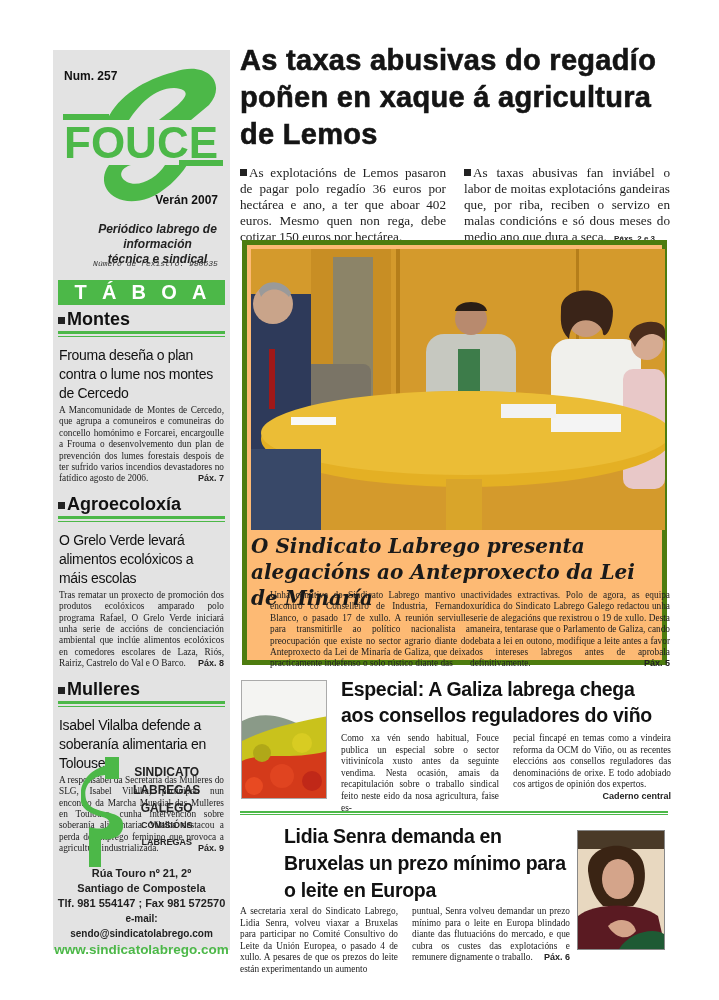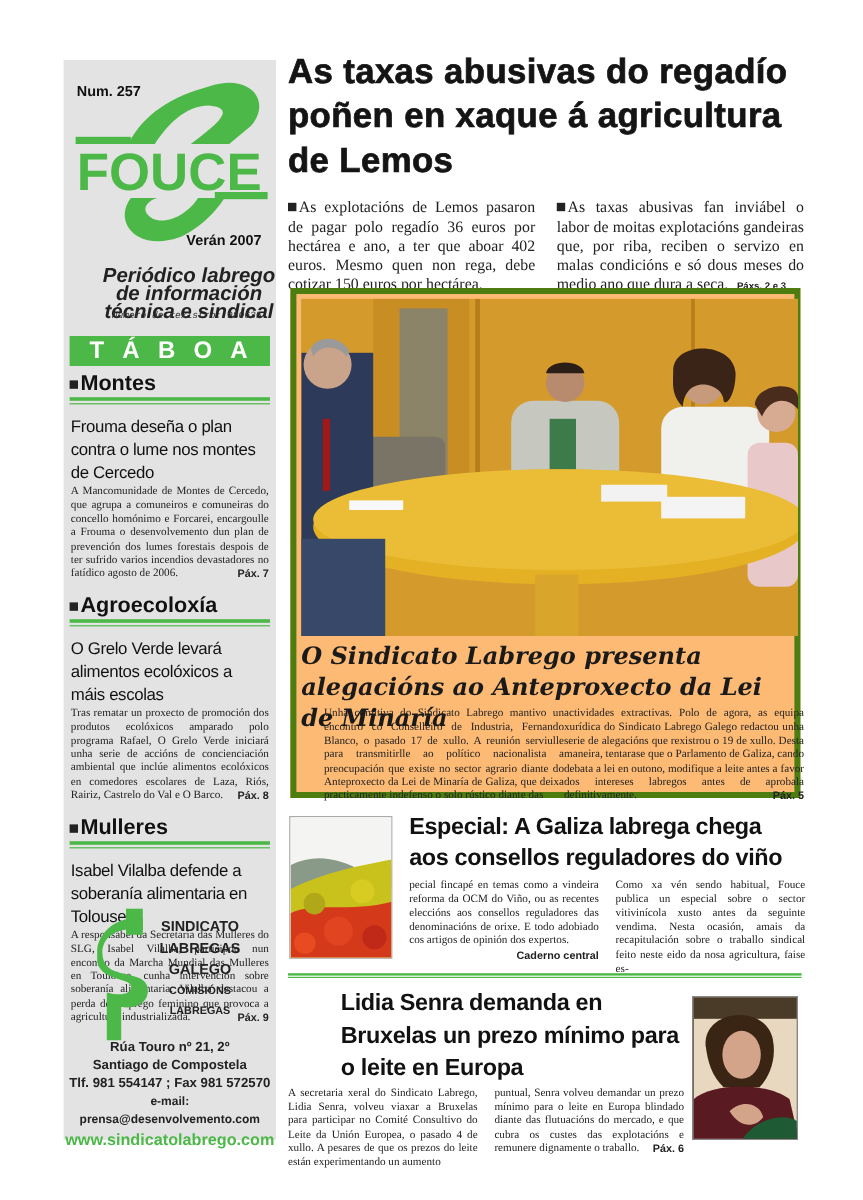--- a/index.html
+++ b/index.html
@@ -17,21 +17,21 @@
     font-family: "Liberation Sans", sans-serif; font-weight: bold; font-size: 12px; color: #111;
   }
   .logo { position: absolute; left: 6px; top: 10px; width: 165px; height: 150px; }
   .season {
     position: absolute; right: 12px; top: 143px;
     font-family: "Liberation Sans", sans-serif; font-weight: bold; font-size: 12px; color: #111;
   }
   .tagline {
     position: absolute; left: 0; right: 0; top: 172px; text-align: center;
     font-family: "Liberation Sans", sans-serif; font-style: italic; font-weight: bold;
-    font-size: 17px; line-height: 15px; color: #222; padding-left: 32px;
+    font-size: 12px; line-height: 15px; color: #222; padding-left: 32px;
   }
   .regno {
     position: absolute; left: 0; right: 0; top: 209px; text-align: center;
     font-family: Liberation Mono, monospace; font-style: italic; font-size: 8px; color: #333; margin-left: 28px;
   }
   .taboa {
     margin: 0 5px; height: 25px; background: #4cb848;
     display: flex; justify-content: space-around; align-items: center;
     font-family: "Liberation Sans", sans-serif; font-weight: bold; font-size: 20px; color: #fff;
     padding: 0 10px; letter-spacing: 2px;
@@ -191,21 +191,21 @@
       <div class="big">GALEGO</div>
       <div class="small">COMISIÓNS</div>
       <div class="small">LABREGAS</div>
     </div>
   </div>
 
   <div class="contact">
     <div>Rúa Touro nº 21, 2º</div>
     <div>Santiago de Compostela</div>
     <div>Tlf. 981 554147 ; Fax 981 572570</div>
-    <div class="email">e-mail: prensa@desenvolvemento.com</div>
+    <div class="email">e-mail: sendo@sindicatolabrego.com</div>
     <div class="web">www.sindicatolabrego.com</div>
   </div>
 </div>
 
 <div class="main">
   <h1 class="headline">As taxas abusivas do regadío poñen en xaque á agricultura de Lemos</h1>
   <div class="lead-cols">
     <div class="lead-col">
       <span class="sq"></span><span>As explotacións de Lemos pasaron de pagar polo regadío 36 euros por hectárea e ano, a ter que aboar 402 euros. Mesmo quen non rega, debe cotizar 150 euros por hectárea.</span>
     </div>
@@ -267,25 +267,25 @@
     <circle cx="60" cy="62" r="10" fill="#d8cc22"></circle>
     <circle cx="20" cy="72" r="9" fill="#b0a818"></circle>
     <circle cx="40" cy="95" r="12" fill="#e04420"></circle>
     <circle cx="70" cy="100" r="10" fill="#c02818"></circle>
     <circle cx="12" cy="105" r="9" fill="#e84a22"></circle>
   </svg>
 </div>
 <div class="esp">
   <h2 class="esp-title">Especial: A Galiza labrega chega aos consellos reguladores do viño</h2>
   <div class="esp-cols">
+    <div class="esp-col">Como xa vén sendo habitual, Fouce publica un especial sobre o sector vitivinícola xusto antes da seguinte vendima. Nesta ocasión, amais da recapitulación sobre o traballo sindical feito neste eido da nosa agricultura, faise es-</div>
     <div class="esp-col">
       <span>pecial fincapé en temas como a vindeira reforma da OCM do Viño, ou as recentes eleccións aos consellos reguladores das denominacións de orixe. E todo adobiado cos artigos de opinión dos expertos.</span>
       <span class="pax">Caderno central</span>
     </div>
-    <div class="esp-col">Como xa vén sendo habitual, Fouce publica un especial sobre o sector vitivinícola xusto antes da seguinte vendima. Nesta ocasión, amais da recapitulación sobre o traballo sindical feito neste eido da nosa agricultura, faise es-</div>
   </div>
 </div>
 
 <div class="green-rule"></div>
 <div class="green-rule2"></div>
 
 <div class="lid">
   <h2 class="lid-title">Lidia Senra demanda en Bruxelas un prezo mínimo para o leite en Europa</h2>
   <div class="lid-cols">
     <div class="lid-col">A secretaria xeral do Sindicato Labrego, Lidia Senra, volveu viaxar a Bruxelas para participar no Comité Consultivo do Leite da Unión Europea, o pasado 4 de xullo. A pesares de que os prezos do leite están experimentando un aumento</div>

